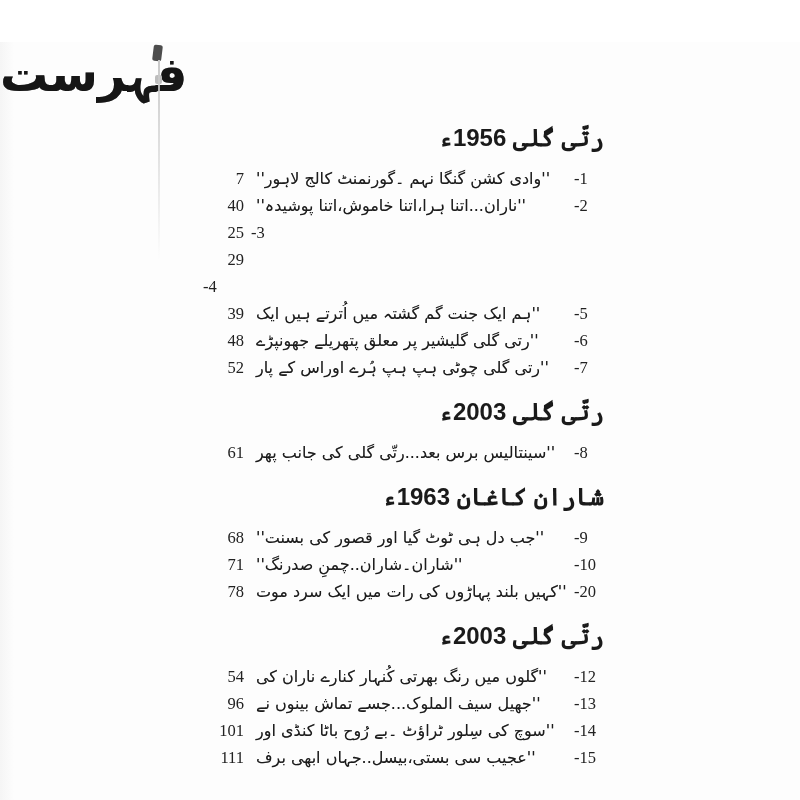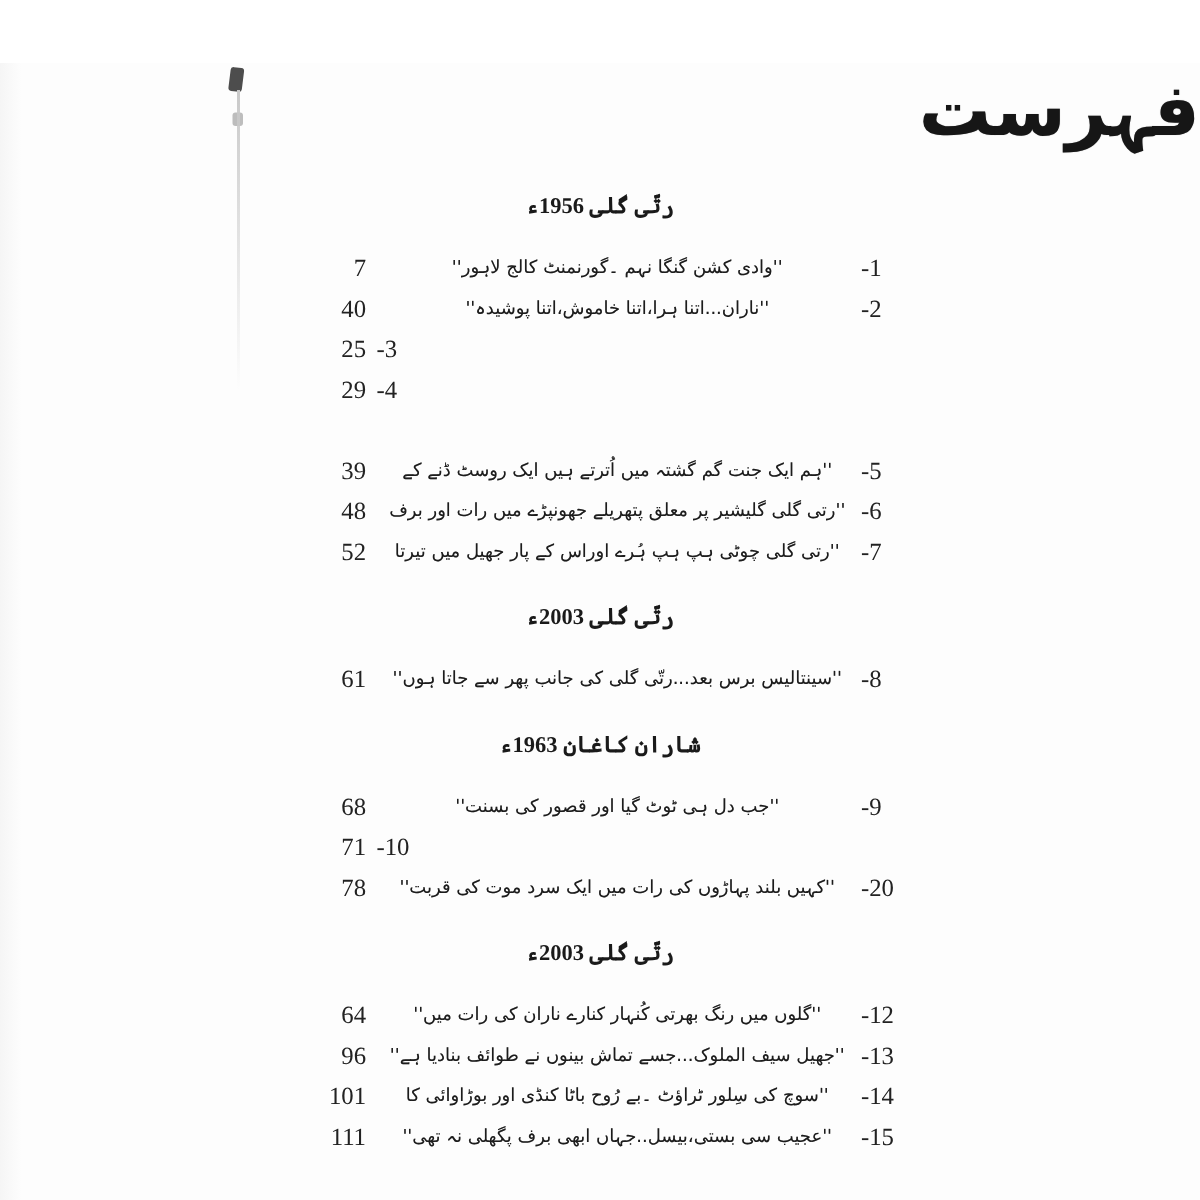--- a/index.html
+++ b/index.html
@@ -28,60 +28,60 @@
     position: absolute; left: 155px; top: 33px;
     width: 7px; height: 9px; background: #bdbdbd; border-radius: 2px;
   }
   .crease {
     position: absolute; left: 158px; top: 18px;
     width: 2px; height: 200px;
     background: linear-gradient(#c9c9c9, rgba(225,225,225,0));
   }
   .title {
     margin: 42px 0 14px 0;
-    text-align: right;
+    text-align: left;
     direction: rtl;
     font-family: "DejaVu Sans", "Liberation Sans", sans-serif;
     font-size: 48px; font-weight: bold;
     line-height: 65px;
     color: #161616;
     text-shadow: 0 0 0.5px rgba(0,0,0,0.45);
   }
   .toc { margin: 0 196px; width: 408px; }
   .section-heading {
     margin: 16px 0 12px 0;
-    text-align: center;
+    text-align: right;
     direction: rtl;
-    font-family: Liberation Serif, serif;
-    font-size: 15px; font-weight: bold;
+    font-family: Liberation Sans, sans-serif;
+    font-size: 24px; font-weight: bold;
     line-height: 30px;
     color: #1a1a1a;
   }
   .row {
     display: flex;
     align-items: flex-start;
     height: 27px;
     overflow: hidden;
     line-height: 27px;
   }
-  .row.tall { height: 54px; }
+  .row.tall { height: 54px; flex-direction: column; }
   .pg {
     width: 48px;
     text-align: right;
     font-size: 16.5px;
     color: #222;
     flex: none;
   }
   .entry {
     flex: 1;
     margin-left: 12px;
     direction: rtl;
-    text-align: center;
+    text-align: left;
     font-family: "DejaVu Sans", "Liberation Sans", sans-serif;
-    font-size: 12px;
+    font-size: 16px;
     color: #1c1c1c;
     text-shadow: 0 0 0.4px rgba(0,0,0,0.35);
   }
   .num {
     width: 30px;
     flex: none;
     margin-left: 7px;
     text-align: left;
     font-size: 16.5px;
     color: #222;
@@ -146,32 +146,33 @@
 
     <h2 class="section-heading">شاران کاغان 1963ء</h2>
 
     <div class="row">
       <span class="pg">68</span>
       <span class="entry">''جب دل ہی ٹوٹ گیا اور قصور کی بسنت''</span>
       <span class="num">-9</span>
     </div>
     <div class="row">
       <span class="pg">71</span>
+      <span class="entry">''شاران۔شاران..چمنِ صدرنگ''</span>
       <span class="num">-10</span>
     </div>
     <div class="row">
       <span class="pg">78</span>
       <span class="entry">''کہیں بلند پہاڑوں کی رات میں ایک سرد موت کی قربت''</span>
       <span class="num">-20</span>
     </div>
 
     <h2 class="section-heading">رتّی گلی 2003ء</h2>
 
     <div class="row">
-      <span class="pg">64</span>
+      <span class="pg">54</span>
       <span class="entry">''گلوں میں رنگ بھرتی کُنہار کنارے ناران کی رات میں''</span>
       <span class="num">-12</span>
     </div>
     <div class="row">
       <span class="pg">96</span>
       <span class="entry">''جھیل سیف الملوک...جسے تماش بینوں نے طوائف بنادیا ہے''</span>
       <span class="num">-13</span>
     </div>
     <div class="row">
       <span class="pg">101</span>

